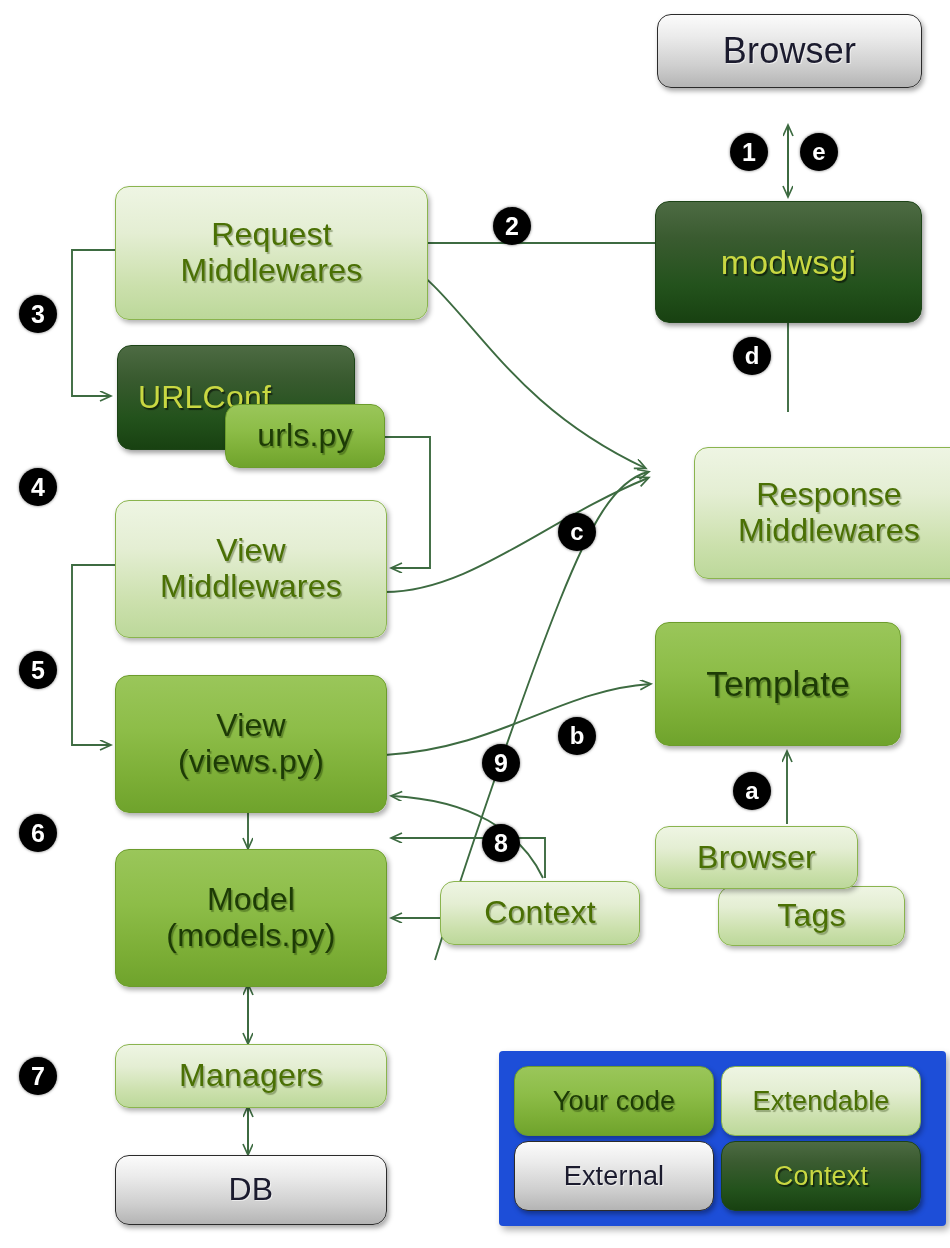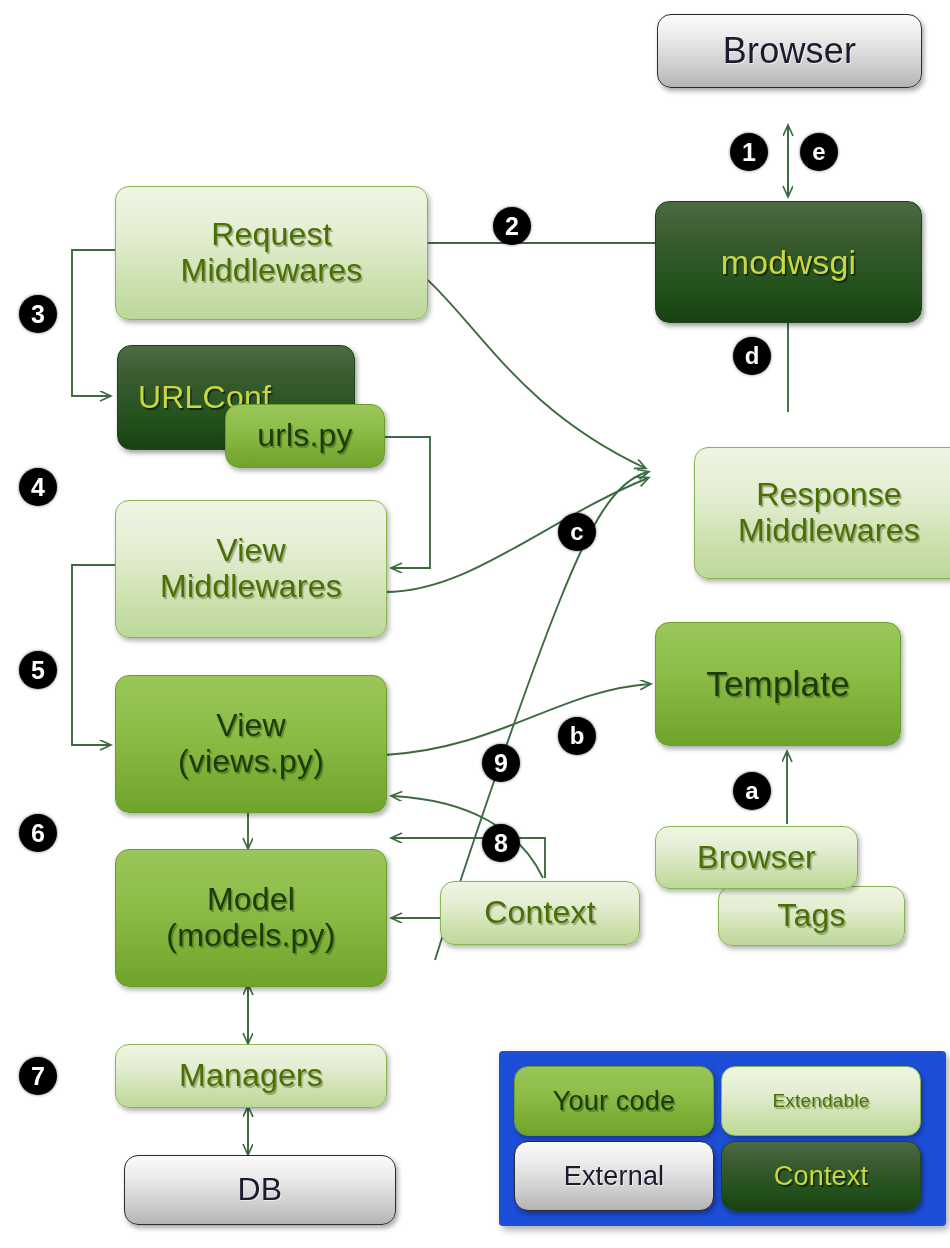--- a/index.html
+++ b/index.html
@@ -195,21 +195,21 @@
 
   <div class="node k-yourcode" style="left:115px; top:849px; width:272px; height:138px; font-size:32px;">
     <span>Model
 (models.py)</span>
   </div>
 
   <div class="node k-extendable" style="left:115px; top:1044px; width:272px; height:64px; font-size:32px;">
     <span>Managers</span>
   </div>
 
-  <div class="node k-external" style="left:124px; top:1155px; width:272px; height:70px; font-size:32px;">
+  <div class="node k-external" style="left:115px; top:1155px; width:272px; height:70px; font-size:32px;">
     <span>DB</span>
   </div>
 
   <div class="node k-extendable" style="left:694px; top:411px; width:270px; height:132px; font-size:32px;margin-top:36px;">
     <span>Response
 Middlewares</span>
   </div>
 
   <div class="node k-yourcode" style="left:655px; top:622px; width:246px; height:124px; font-size:35px;">
     <span>Template</span>
@@ -267,21 +267,21 @@
     <span>8</span>
   </div>
   <div class="badge" style="left:19px; top:1057px;">
     <span>7</span>
   </div>
 
   <div id="legend">
     <div class="node k-yourcode" style="left:15px; top:15px; width:200px; height:70px; font-size:27px;">
       <span>Your code</span>
     </div>
-    <div class="node k-extendable" style="left:222px; top:15px; width:200px; height:70px; font-size:19px;">
+    <div class="node k-extendable" style="left:222px; top:15px; width:200px; height:70px; font-size:27px;">
       <span>Extendable</span>
     </div>
     <div class="node k-external" style="left:15px; top:90px; width:200px; height:70px; font-size:27px;">
       <span>External</span>
     </div>
     <div class="node k-django" style="left:222px; top:90px; width:200px; height:70px; font-size:27px;">
       <span>Context</span>
     </div>
   </div>
 

